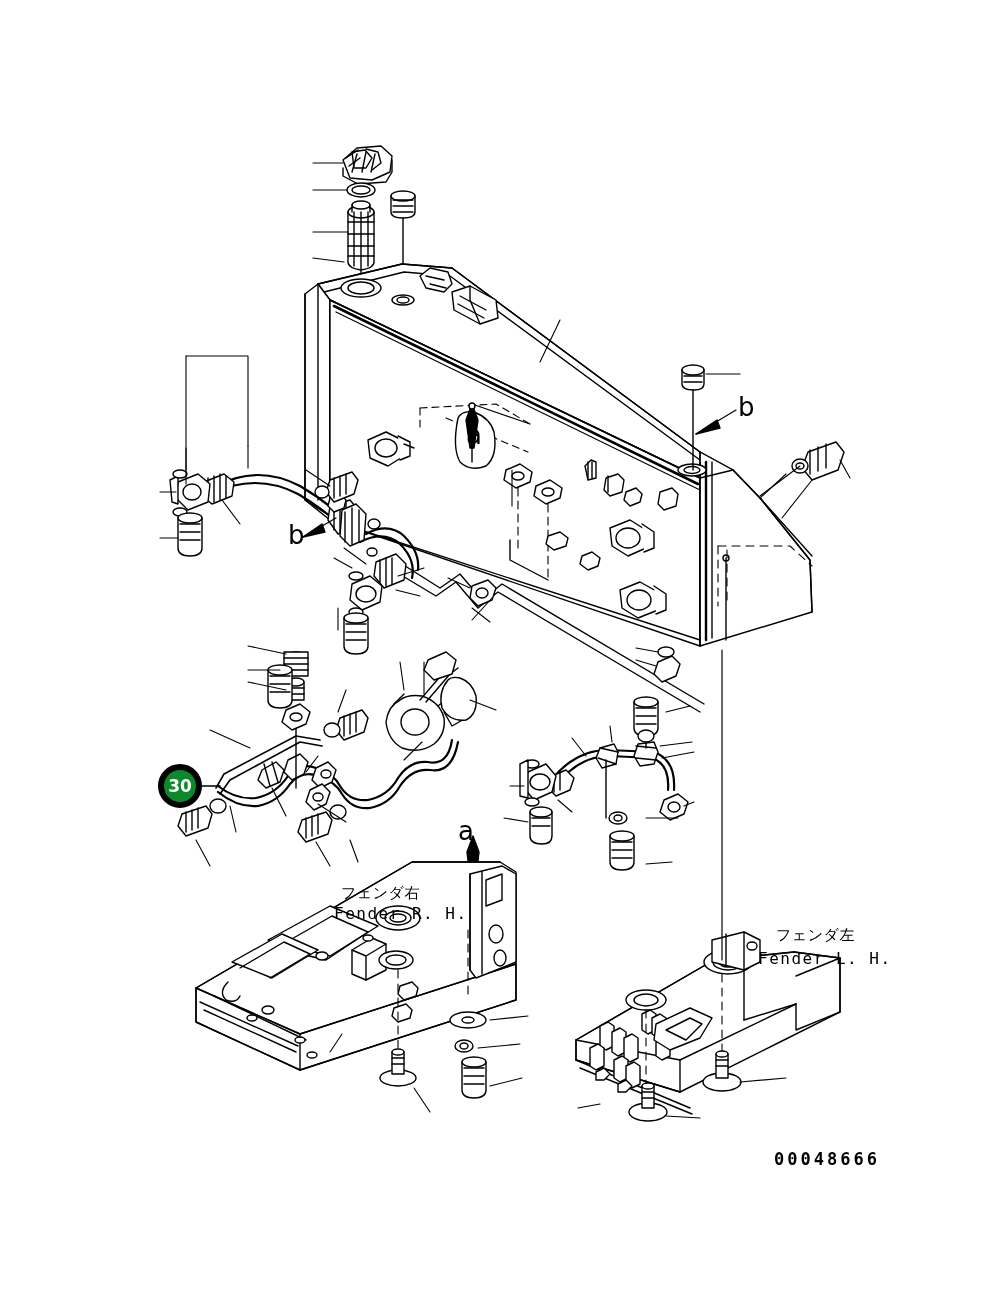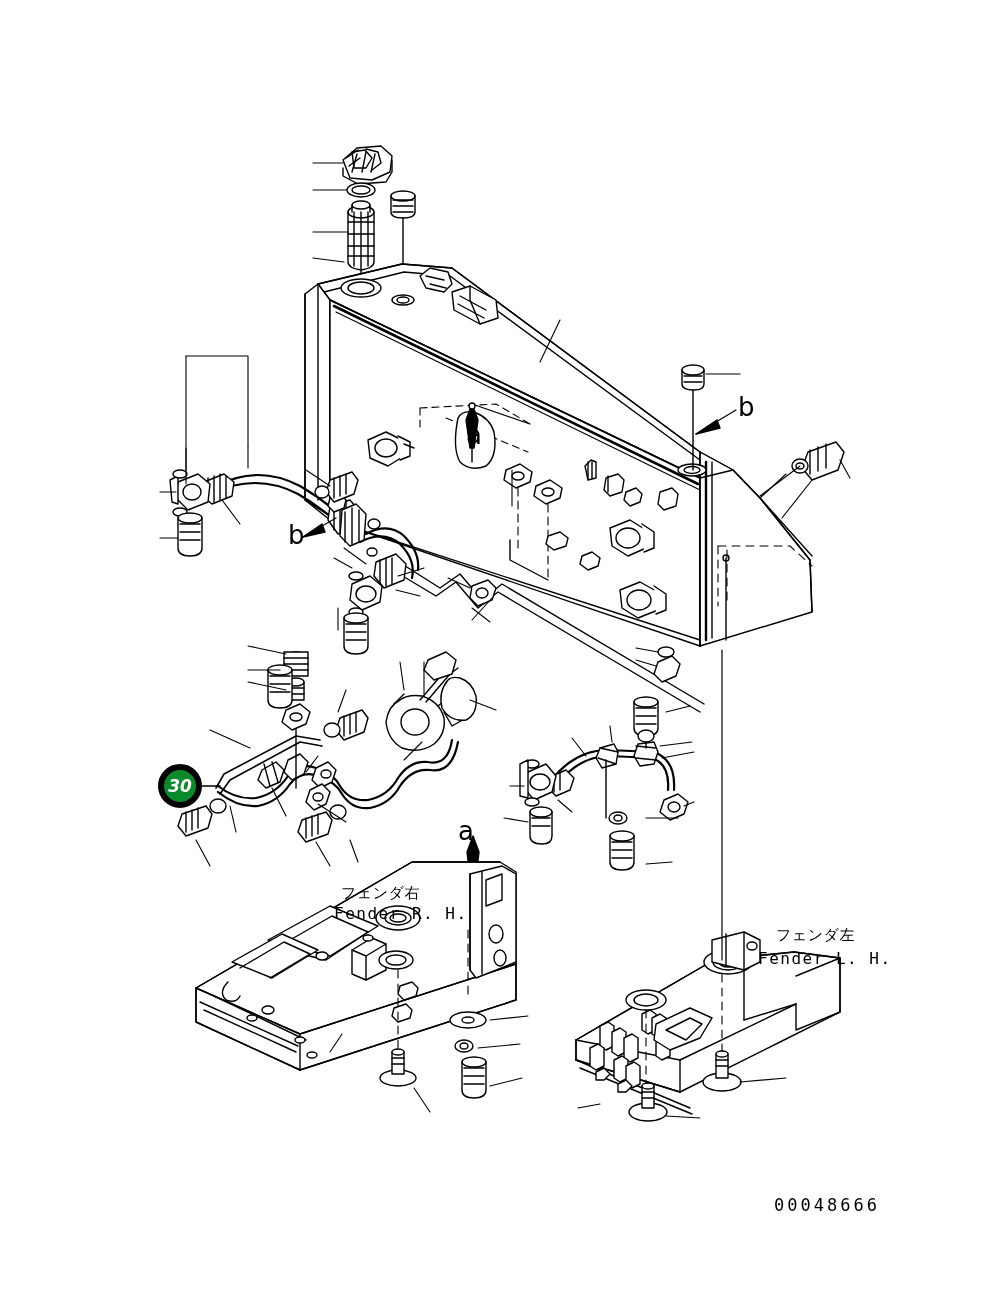--- a/index.html
+++ b/index.html
@@ -6,21 +6,21 @@
   body{font-family:"DejaVu Sans Mono","Liberation Mono",monospace;}
   #sheet{position:relative;width:1008px;height:1298px;background:#fff;overflow:hidden;}
   #sheet svg.layer{position:absolute;left:0;top:0;width:1008px;height:1298px;}
   .lbl{position:absolute;white-space:pre;color:#000;letter-spacing:0.5px;}
   .lbl-jp{font-size:15px;font-family:"DejaVu Sans","Liberation Sans",sans-serif;}
   .lbl-en{font-size:16px;font-family:"DejaVu Sans Mono","Liberation Mono",monospace;letter-spacing:1.5px;text-align:right;}
   .sec-mark{position:absolute;font-size:26px;font-family:"DejaVu Sans","Liberation Sans",sans-serif;color:#000;}
   .drawno{position:absolute;font-size:17px;font-family:"DejaVu Sans Mono","Liberation Mono",monospace;letter-spacing:3px;color:#000;}
   .badge{position:absolute;border-radius:50%;display:flex;align-items:center;justify-content:center;
          box-sizing:border-box;color:#fff;font-family:"DejaVu Sans","Liberation Sans",sans-serif;
-         font-size:17px;font-weight:bold;font-style:italic;}
+         font-size:17px;font-weight:bold;}
 </style>
 </head>
 <body>
 
 <div id="sheet">
 
   <svg class="layer" viewBox="0 0 1008 1298">
     <g fill="none" stroke="#000" stroke-width="1.4" stroke-linecap="round" stroke-linejoin="round">
 
       <g>
@@ -546,15 +546,15 @@
   <div class="lbl lbl-en" style="left:334px;top:904px;">Fender R. H.</div>
 
   <div class="lbl lbl-jp" style="left:776px;top:881px;margin-top:45px;">フェンダ左</div>
   <div class="lbl lbl-en" style="left:758px;top:901px;margin-top:48px;">Fender L. H.</div>
 
   <div class="sec-mark" style="left:466px;top:420px;">a</div>
   <div class="sec-mark" style="left:458px;top:816px;">a</div>
   <div class="sec-mark" style="left:738px;top:392px;">b</div>
   <div class="sec-mark" style="left:288px;top:520px;">b</div>
 
-  <div class="drawno" style="left:774px;top:1195px;">00048666</div>
+  <div class="drawno" style="left:774px;top:1149px;font-weight:bold;">00048666</div>
 
 </div>
 
 </body></html>

